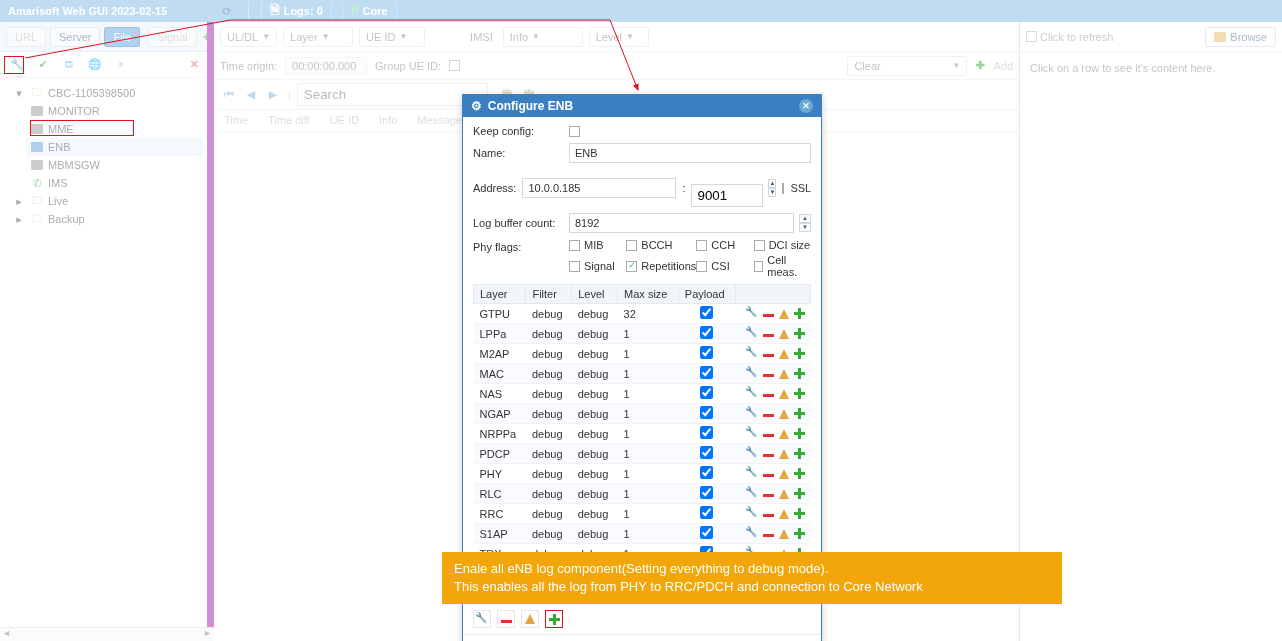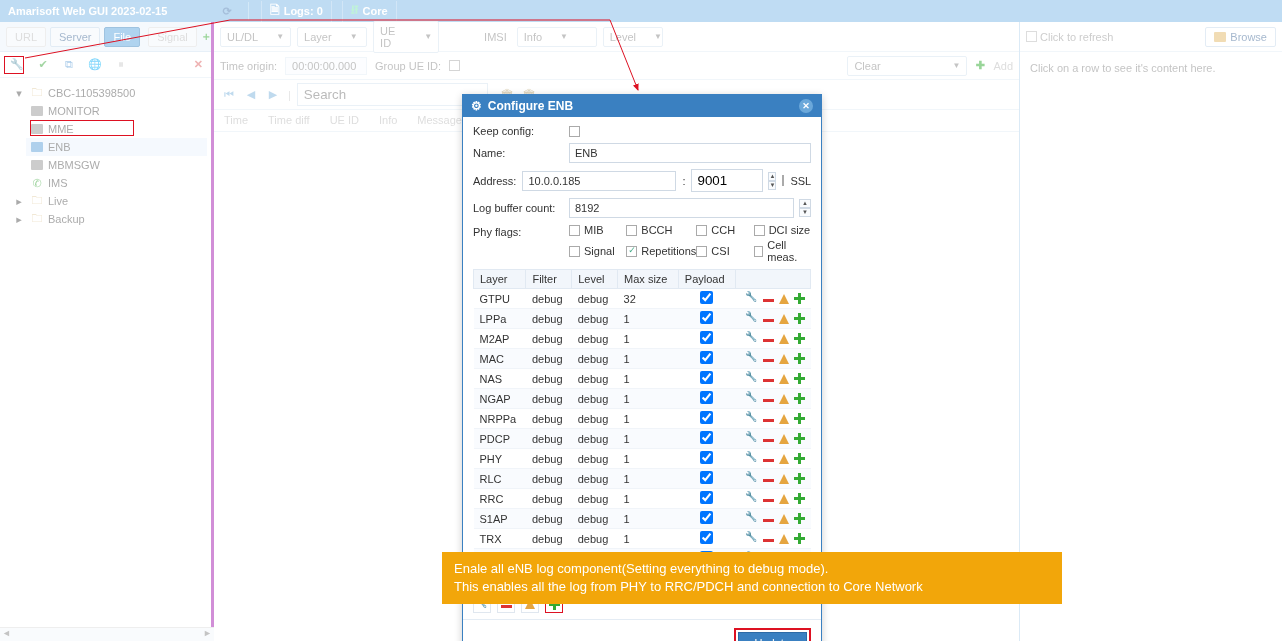--- a/index.html
+++ b/index.html
@@ -25,42 +25,42 @@
     gap: 10px;
   }
   .top-header .title { flex: 0 0 200px; }
   .top-header .head-sep { width:1px; height:18px; background:#a7d2f1; margin:0 2px;}
   .top-header .tab-item { display:flex; align-items:center; gap:4px; padding:0 8px; border-left:1px solid #a5cdee; border-right:1px solid #a5cdee;}
   .top-header .icon {font-size:12px;}
   
   .dim-overlay { position:absolute; inset:0; background:rgba(255,255,255,0.5); z-index:5; pointer-events:none;}
   .main-wrap { display:flex; height:calc(100% - 22px); position:relative;}
   
-  .left-panel { width:214px; border-right:3px solid #a21caf; background:#fff; display:flex; flex-direction:column; position:relative;}
+  .left-panel { width:214px; border-right:7px solid #a21caf; background:#fff; display:flex; flex-direction:column; position:relative;}
   .left-toolbar { height:30px; display:flex; align-items:center; padding:0 6px; gap:4px; background:#eaf2fa; border-bottom:1px solid #cfe1f1;}
   .btn-small { padding:3px 8px; background:#f3f7fb; border:1px solid #c5d8ea; border-radius:2px; color:#4a6f9b; font-size:11px; cursor:pointer;}
   .btn-small.active { background:#5fa7df; color:#fff; border-color:#3f87c1;}
   .btn-grey { color:#bbb; border-color:#ddd; }
   .left-toolbar .spacer { flex:1;}
   .icon-btn { width:18px;height:18px; display:inline-flex;align-items:center;justify-content:center; color:#4a7db5; cursor:pointer;}
   .icon-row { height:26px; display:flex; align-items:center; gap:8px; padding:0 8px; border-bottom:1px solid #e3ecf5;}
   .icon-row .right-x { margin-left:auto; color:#d66; font-weight:bold;}
   .tree { padding:6px 4px 6px 8px; font-size:11px; color:#555;}
   .tree-node { display:flex; align-items:center; gap:4px; padding:2px 4px; cursor:pointer;}
   .tree-children { margin-left:18px;}
   .tree-icon { width:14px;height:14px; display:inline-flex;align-items:center;justify-content:center; font-size:11px;}
   .node-folder { color:#caa762; }
   .node-box { width:12px; height:10px; background:#999; display:inline-block; border-radius:1px;}
   .node-box.blue { background:#5fa0d8;}
   .tree-node.highlighted { background:#eaf3fc; }
   .red-box { position:absolute; border:1px solid #d12; pointer-events:none;}
   
   .center-panel { flex:1; background:#fff; border-right:1px solid #b7d4ed; display:flex; flex-direction:column; position:relative;}
   .filter-row { height:30px; display:flex; align-items:center; padding:0 6px; gap:6px; border-bottom:1px solid #e3ecf5;}
-  .dropdown { display:flex; align-items:center; gap:18px; padding:3px 6px; background:#fff; border:1px solid #d5e2ee; color:#888; border-radius:2px; font-size:11px;}
+  .dropdown { display:flex; align-items:center; gap:4px; padding:3px 6px; background:#fff; border:1px solid #d5e2ee; color:#888; border-radius:2px; font-size:11px;}
   .dropdown .arrow { font-size:8px; color:#888;}
   .filter-row2 { height:28px; display:flex; align-items:center; padding:0 6px; gap:8px; border-bottom:1px solid #e3ecf5; color:#888;}
   .filter-row2 .origin-val { background:#f8fbfe; border:1px solid #e3ecf5; padding:2px 6px; width:82px; display:inline-block;}
   .toolbar3 { height:30px; display:flex; align-items:center; padding:0 6px; gap:6px; border-bottom:1px solid #e3ecf5;}
   .searchbox { flex:0 0 130px; border:1px solid #d5e2ee; padding:3px 6px; color:#aaa;}
   .toolbar3 .nav-arrows { display:flex; gap:4px;}
   .toolbar3 .bin-icons { display:flex; gap:4px; margin-left:4px;}
   .col-headers { height:22px; display:flex; border-bottom:1px solid #e3ecf5; color:#bbb; font-size:11px;}
   .col-headers > div { padding:4px 10px;}
   
@@ -83,21 +83,21 @@
 
   
   .dialog { position:absolute; left:462px; top:94px; width:360px; z-index:50; background:#fff; border:1px solid #3a80c1; box-shadow:0 2px 8px rgba(0,0,0,0.2);}
   .dialog-header { height:22px; background:#3a80c1; color:#fff; display:flex; align-items:center; padding:0 8px; gap:6px; font-weight:bold; font-size:12px;}
   .dialog-header .close { margin-left:auto; width:14px;height:14px;border-radius:50%; background:#6ba8da; display:flex;align-items:center;justify-content:center; color:#fff; font-size:9px; cursor:pointer;}
   .dialog-body { padding:8px 10px 6px 10px;}
   .form-row { display:flex; align-items:center; margin-bottom:6px; gap:6px;}
   .form-row label { width:90px; color:#333;}
   .finput { flex:1; border:1px solid #cfd9e4; padding:3px 5px; font-size:11px; color:#333;}
   .form-row .colon { color:#333;}
-  .spin { width:72px; border:1px solid #cfd9e4; padding:3px 5px;}
+  .spin { width:72px; border:1px solid #cfd9e4; padding:3px 5px;margin-top:15px;}
   .spinbtns { width:12px; display:flex; flex-direction:column; margin-left:-1px;}
   .spinbtns div { height:9px; border:1px solid #cfd9e4; font-size:6px; text-align:center; line-height:7px; color:#555; background:#f9fbfd;}
   .chkbox-sm { width:11px;height:11px;border:1px solid #aaa;background:#fff;display:inline-block;}
   .phy-flags { display:flex; align-items:flex-start; gap:6px;}
   .phy-grid { flex:1; display:grid; grid-template-columns: repeat(4, 1fr); gap:3px 0;}
   .phy-grid .cell { display:flex;align-items:center;gap:4px; color:#333; font-size:11px;}
   .phy-grid .cell .chkbox-sm.checked::after { content:'✓'; font-size:9px; color:#4a8; display:block; margin:-2px 0 0 1px;}
   
   .ltable { width:100%; border-collapse:collapse; margin-top:2px;}
   .ltable th { background:#f2f6fb; border:1px solid #e1e9f2; padding:3px 6px; text-align:left; font-weight:normal; color:#333; font-size:11px;}

